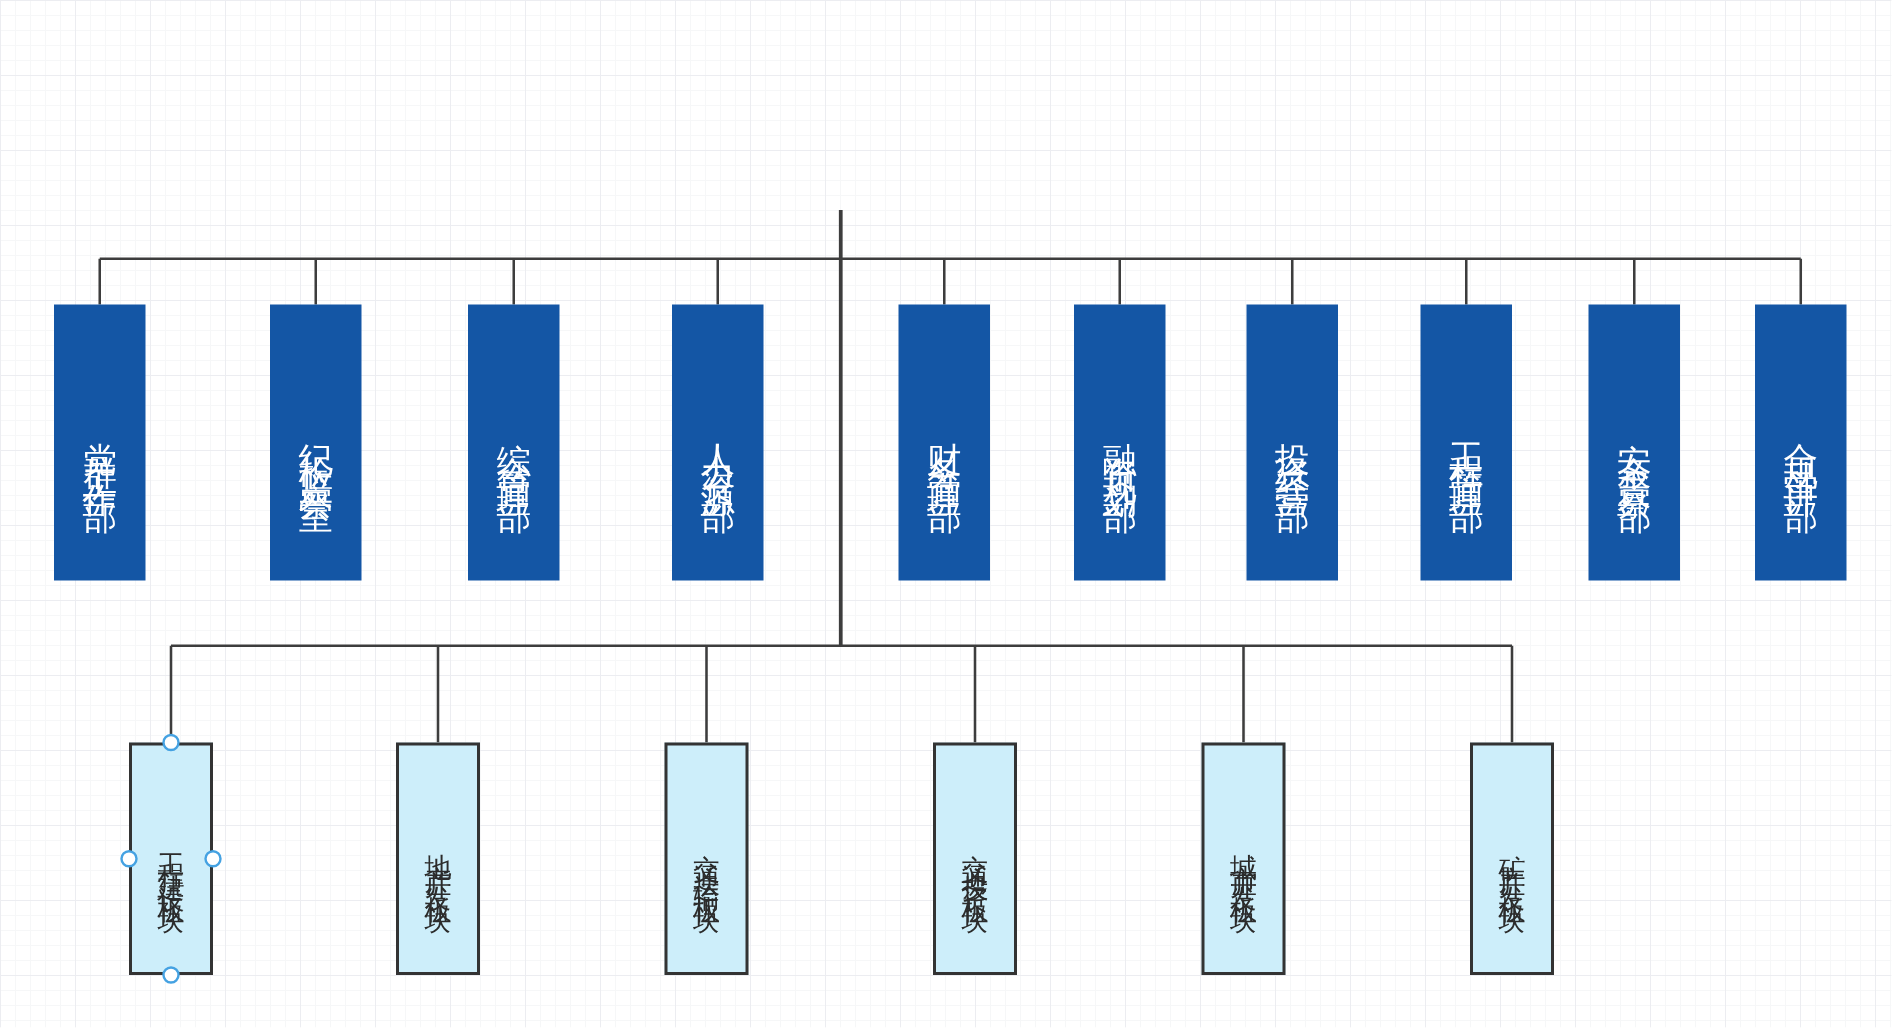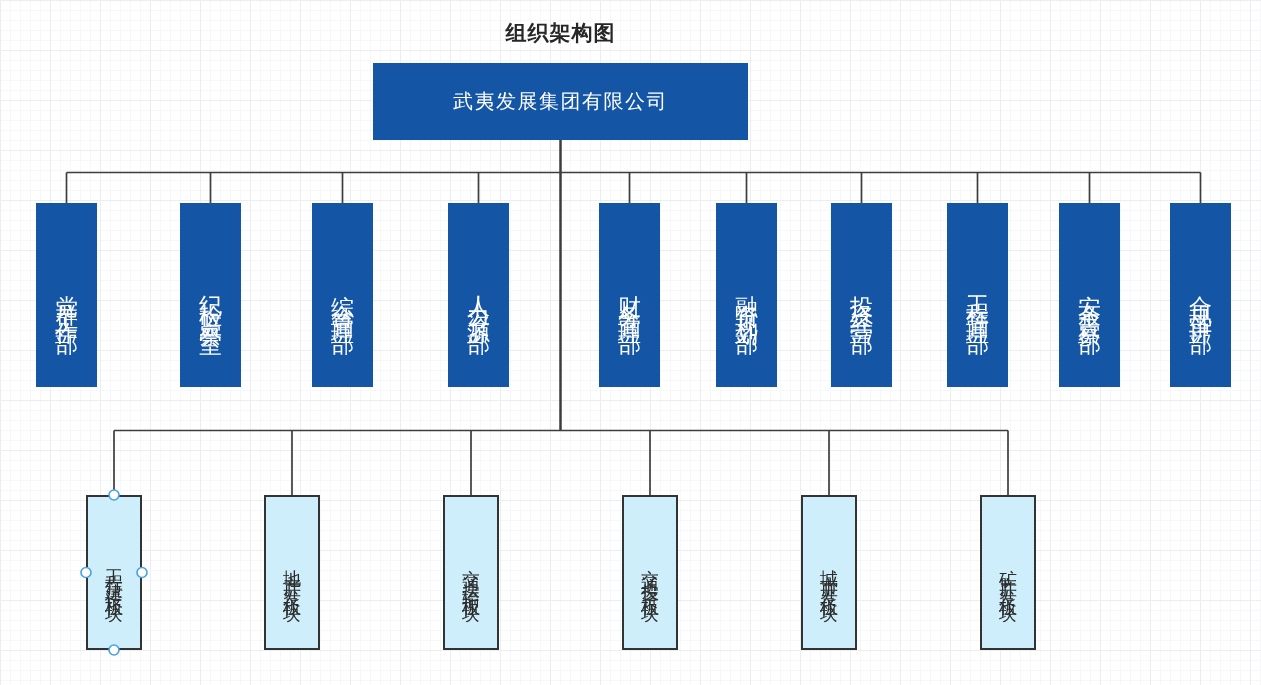--- a/index.html
+++ b/index.html
@@ -101,25 +101,21 @@
       <path d="M 1200.5 172.5 V 203" class="connector"></path>
       <path d="M 114 430.5 H 1008" class="connector"></path>
       <path d="M 114 430.5 V 495" class="connector"></path>
       <path d="M 292 430.5 V 495" class="connector"></path>
       <path d="M 471 430.5 V 495" class="connector"></path>
       <path d="M 650 430.5 V 495" class="connector"></path>
       <path d="M 829 430.5 V 495" class="connector"></path>
       <path d="M 1008 430.5 V 495" class="connector"></path>
     </svg>
 
-  <div class="diagram-title">组织架构图</div>
 
-  <div class="root-box">
-    <span>武夷发展集团有限公司</span>
-  </div>
 
   <div id="dept-layer">
       <div class="dept-box" style="left: 36px;">
         <span class="vtext">党群工作部</span>
       </div>
       <div class="dept-box" style="left: 180px;">
         <span class="vtext">纪检监察室</span>
       </div>
       <div class="dept-box" style="left: 312px;">
         <span class="vtext">综合管理部</span>

